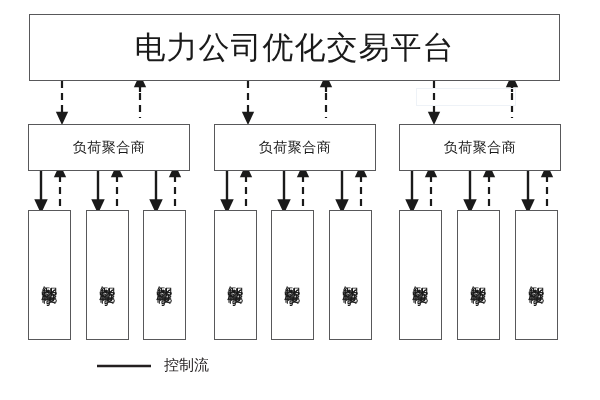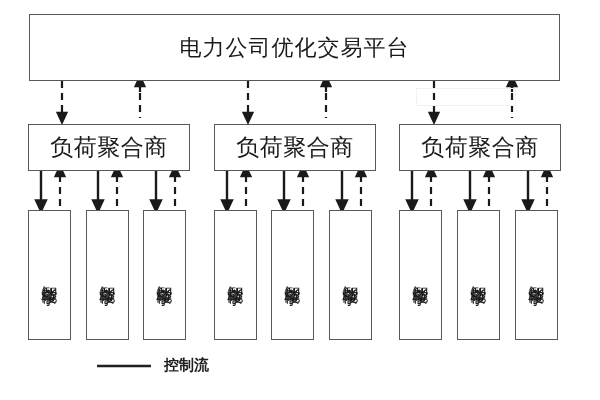--- a/index.html
+++ b/index.html
@@ -32,33 +32,33 @@
     justify-content: center;
     z-index: 3;
   }
   .platform-box {
     left: 29px;
     top: 14px;
     width: 531px;
     height: 67px;
   }
   .platform-label {
-    font-size: 22px;
+    font-size: 31px;
     letter-spacing: 1px;
     color: #1a1a1a;
     line-height: 1;
     white-space: nowrap;
   }
   .aggregator-box {
     top: 124px;
     width: 162px;
     height: 47px;
   }
   .aggregator-label {
-    font-size: 23px;
+    font-size: 14px;
     letter-spacing: 0.5px;
     color: #1a1a1a;
     line-height: 1;
     white-space: nowrap;
   }
   .building-box {
     top: 210px;
     width: 43px;
     height: 130px;
   }
@@ -77,21 +77,20 @@
     border: 1.2px solid #eef2f7;
     background: transparent;
     z-index: 1;
   }
   .legend {
     position: absolute;
     display: flex;
     align-items: center;
     gap: 12px;
     z-index: 4;
-    font-weight: bold;
   }
   .legend-control { left: 96px; top: 358px; }
   .legend-info { left: 356px; top: 358px; }
   .legend-swatch {
     display: block;
     width: 56px;
     height: 10px;
   }
   .legend-text {
     font-family: "DejaVu Sans", "Liberation Sans", sans-serif;

